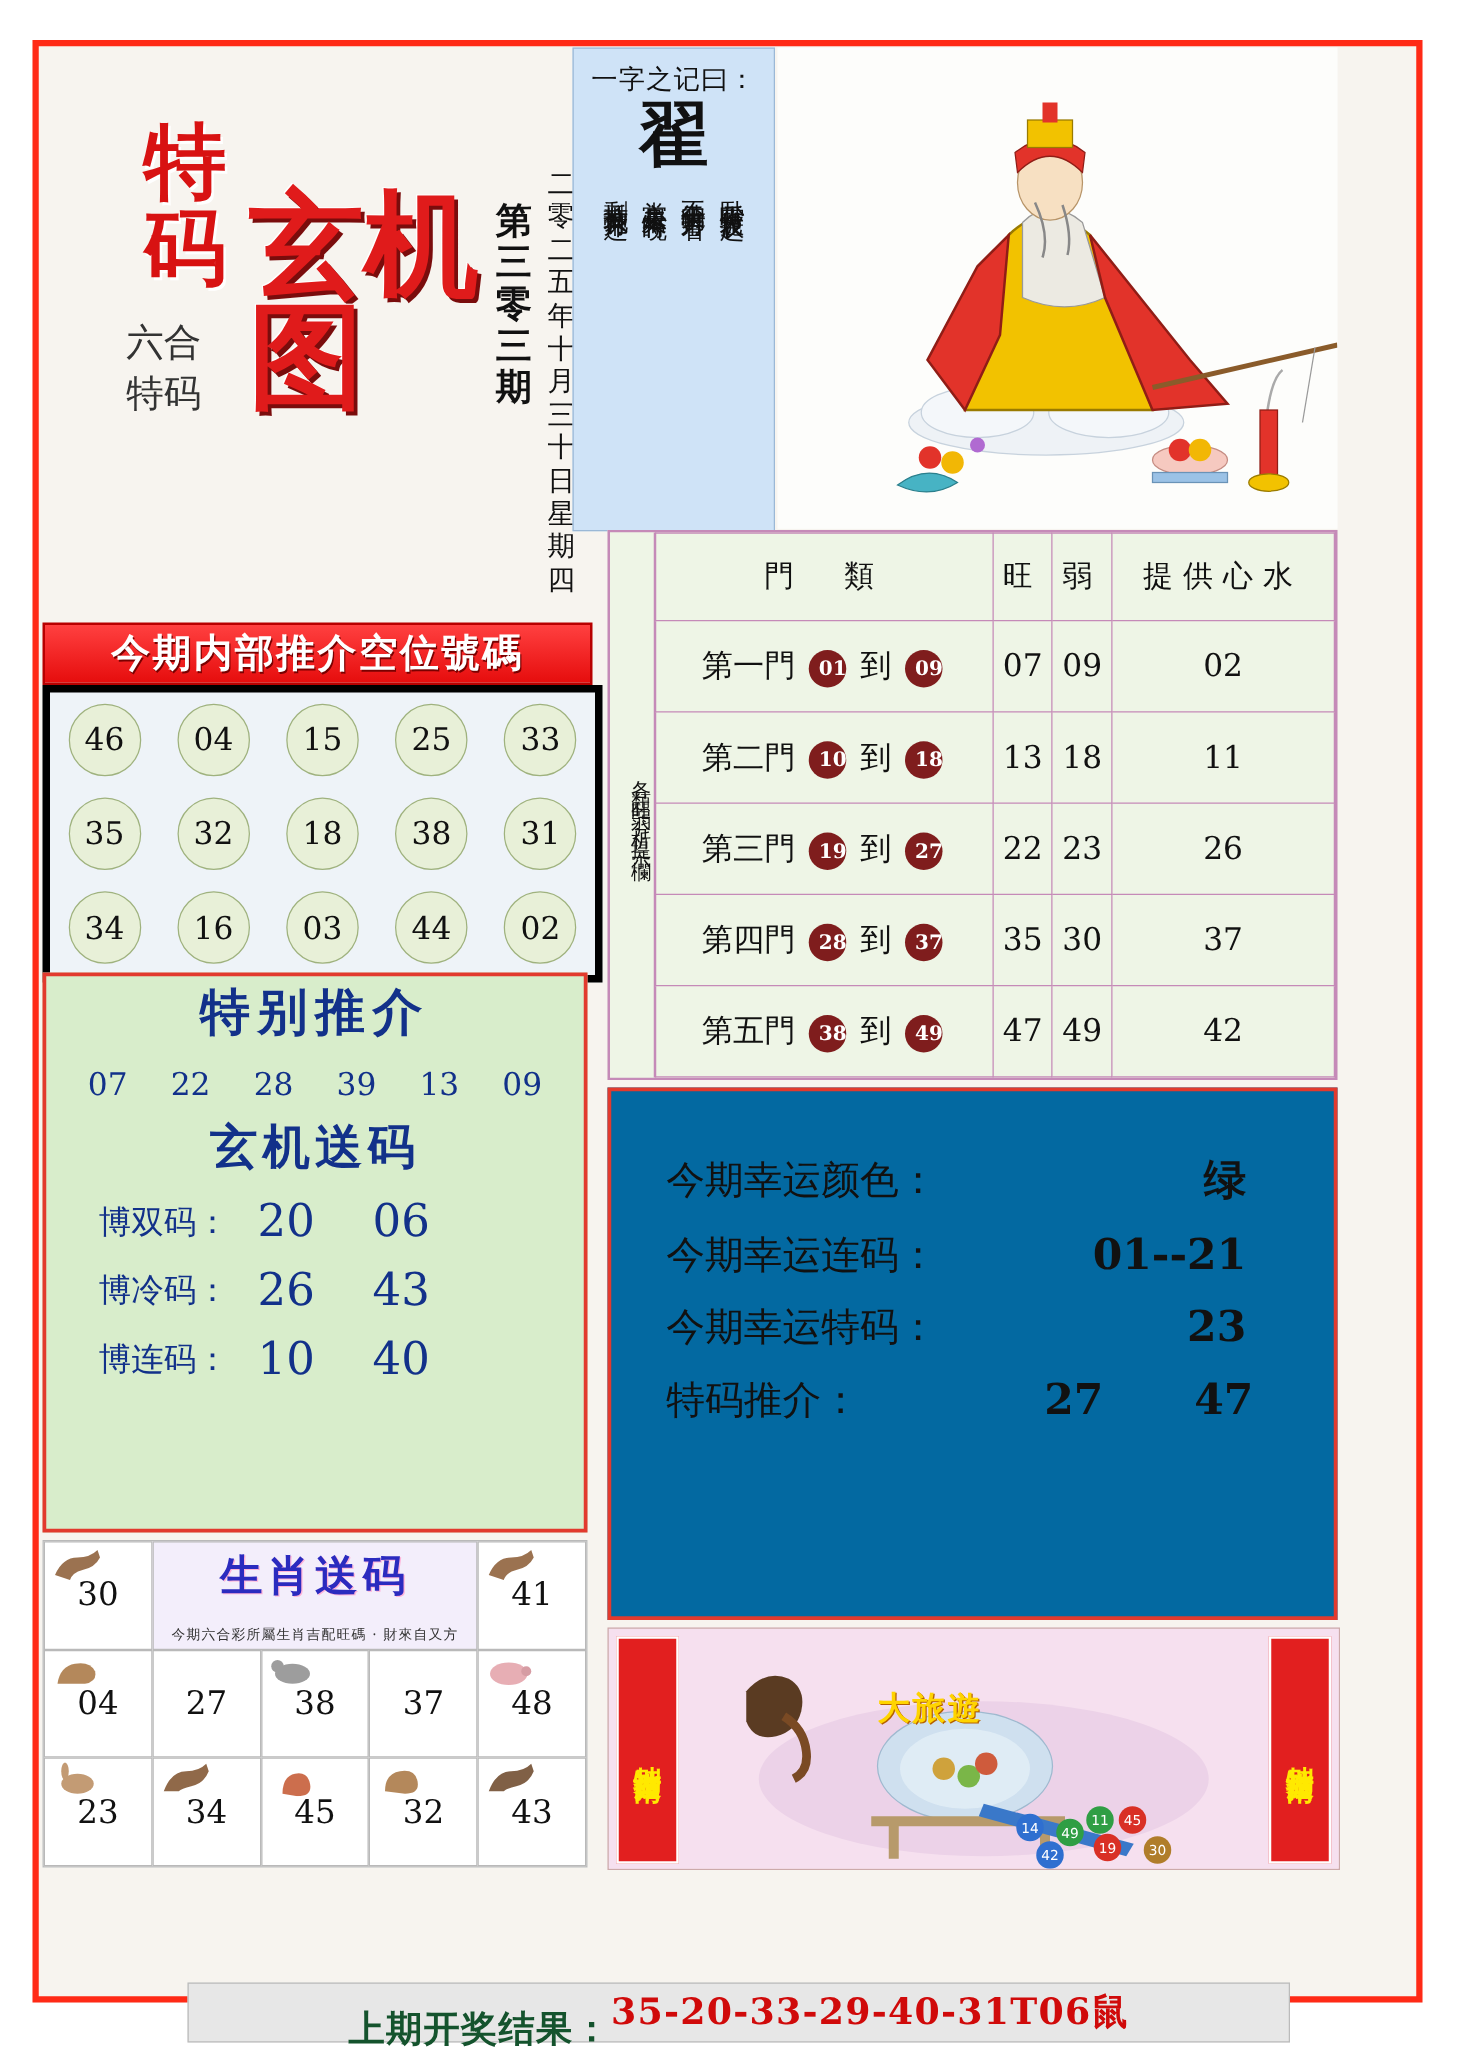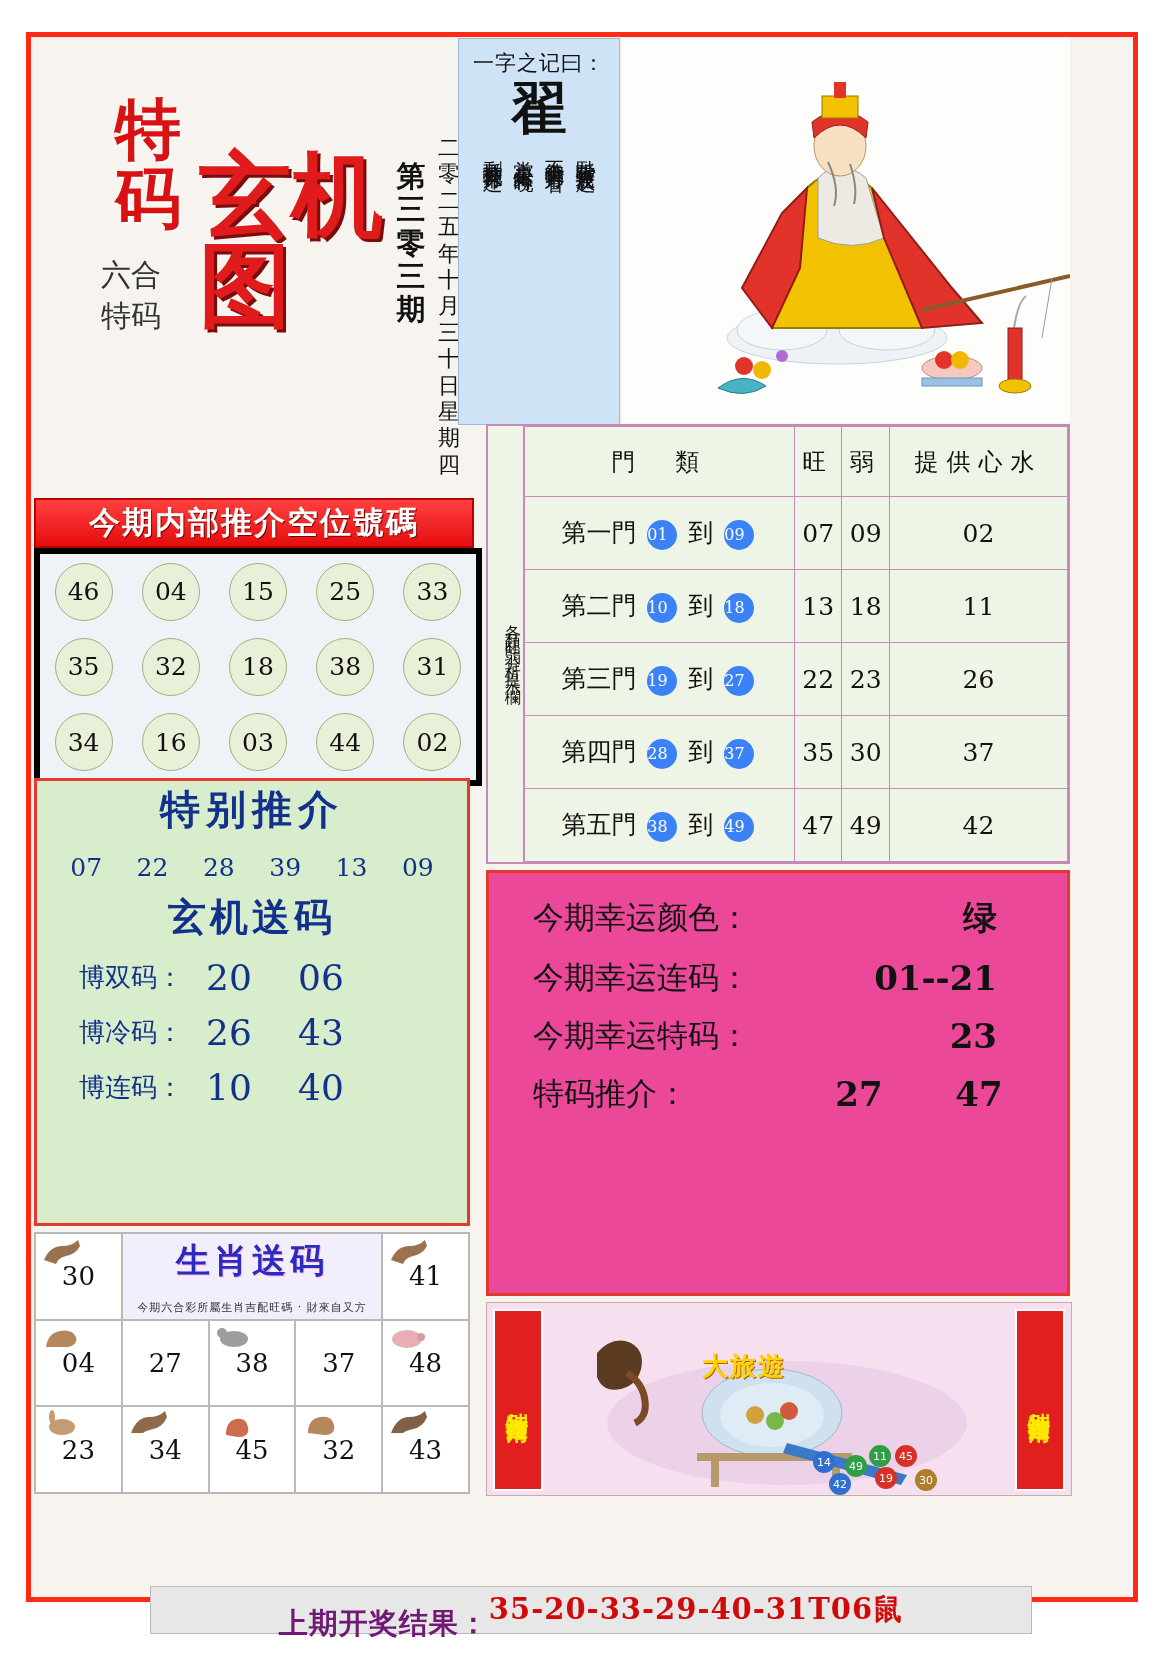--- a/index.html
+++ b/index.html
@@ -46,38 +46,38 @@
   .zs-title{font-family:"DejaVu Serif","Liberation Serif",serif;font-size:34px;font-weight:bold;color:#2b2bbf;letter-spacing:4px;text-shadow:1px 1px 0 #ffb3d9;}
   .zs-sub{font-size:11px;color:#333;margin-top:16px;letter-spacing:1px;}
   .animal{position:absolute;width:42px;height:28px;opacity:.85;}
   
   .tablebox{position:absolute;left:486px;top:424px;width:584px;height:440px;border:2px solid #c58ab8;background:#eef5e6;box-sizing:border-box;display:flex;}
   .tb-side{width:38px;writing-mode:vertical-rl;font-family:"DejaVu Serif","Liberation Serif",serif;font-size:16px;color:#111;text-align:center;letter-spacing:8px;padding-top:8px;border-right:1px solid #c58ab8;box-sizing:border-box;background:#eef5e6;}
   table.mt{border-collapse:collapse;width:100%;height:100%;}
   table.mt td,table.mt th{border:1px solid #c58ab8;text-align:center;font-family:"DejaVu Serif","Liberation Serif",serif;font-size:25px;color:#111;background:#eef5e6;}
   table.mt th{font-size:24px;font-weight:normal;letter-spacing:8px;}
   .gate{white-space:nowrap;}
-  .pill{display:inline-block;width:30px;height:30px;border-radius:50%;background:#3b82f6;color:#fff;font-size:16px;line-height:30px;text-align:left;vertical-align:middle;margin:0 3px;}
-  
-  .purple{position:absolute;left:486px;top:870px;width:584px;height:426px;background:#ec4899;border:3px solid #e23a2e;box-sizing:border-box;padding-top:6px;}
+  .pill{display:inline-block;width:30px;height:30px;border-radius:50%;background:#7f1d1d;color:#fff;font-size:16px;line-height:30px;text-align:right;vertical-align:middle;margin:0 3px;font-weight:bold;}
+  
+  .purple{position:absolute;left:486px;top:870px;width:584px;height:426px;background:#0369a1;border:3px solid #e23a2e;box-sizing:border-box;padding-top:32px;}
   .pr-row{display:flex;align-items:center;font-family:"DejaVu Serif","Liberation Serif",serif;color:#111;margin-top:16px;padding-left:44px;}
   .pr-label{font-size:31px;}
   .pr-val{font-size:34px;font-weight:bold;margin-left:auto;margin-right:70px;}
   .pr-val2{font-size:34px;font-weight:bold;width:120px;text-align:center;}
   
   .bl{position:absolute;left:486px;top:1302px;width:584px;height:192px;background:#f7e3ef;border:1px solid #caa;overflow:hidden;}
   .side-red{position:absolute;top:6px;width:46px;height:178px;background:#e21f1f;border:2px solid #fff;display:flex;align-items:center;justify-content:center;}
   .side-red span{writing-mode:vertical-rl;font-family:"DejaVu Serif","Liberation Serif",serif;font-size:22px;color:#ffe900;font-weight:bold;letter-spacing:2px;}
   .mock{position:absolute;left:140px;top:8px;width:300px;text-align:center;font-family:"DejaVu Serif","Liberation Serif",serif;font-size:27px;font-weight:bold;color:#2a2aa8;letter-spacing:3px;text-shadow:1px 1px 0 #fff;}
   .bigprize{position:absolute;left:215px;top:46px;font-family:"DejaVu Serif","Liberation Serif",serif;font-size:26px;font-weight:bold;color:#ffd400;text-shadow:1px 1px 0 #b35f00;letter-spacing:2px;}
   .minib{position:absolute;width:22px;height:22px;border-radius:50%;color:#fff;font-size:11px;display:flex;align-items:center;justify-content:center;font-family:"DejaVu Sans",sans-serif;}
   
   .footer{position:absolute;left:150px;top:1586px;width:880px;height:46px;background:#e7e7e7;border:1px solid #bbb;display:flex;align-items:center;justify-content:center;}
   .footer span{font-family:"DejaVu Serif","Liberation Serif",serif;font-size:29px;font-weight:bold;color:#d00a0a;letter-spacing:1px;}
-  .footer .lab{color:#701a75;margin-top:28px;}
+  .footer .lab{color:#14532d;margin-top:28px;}
 </style>
 </head>
 <body>
 
 <div class="page">
   <div class="outer-border"></div>
 
   <div class="tl-title">
     <div class="te-ma">特码</div>
     <div class="liuhe">六合特码</div>

